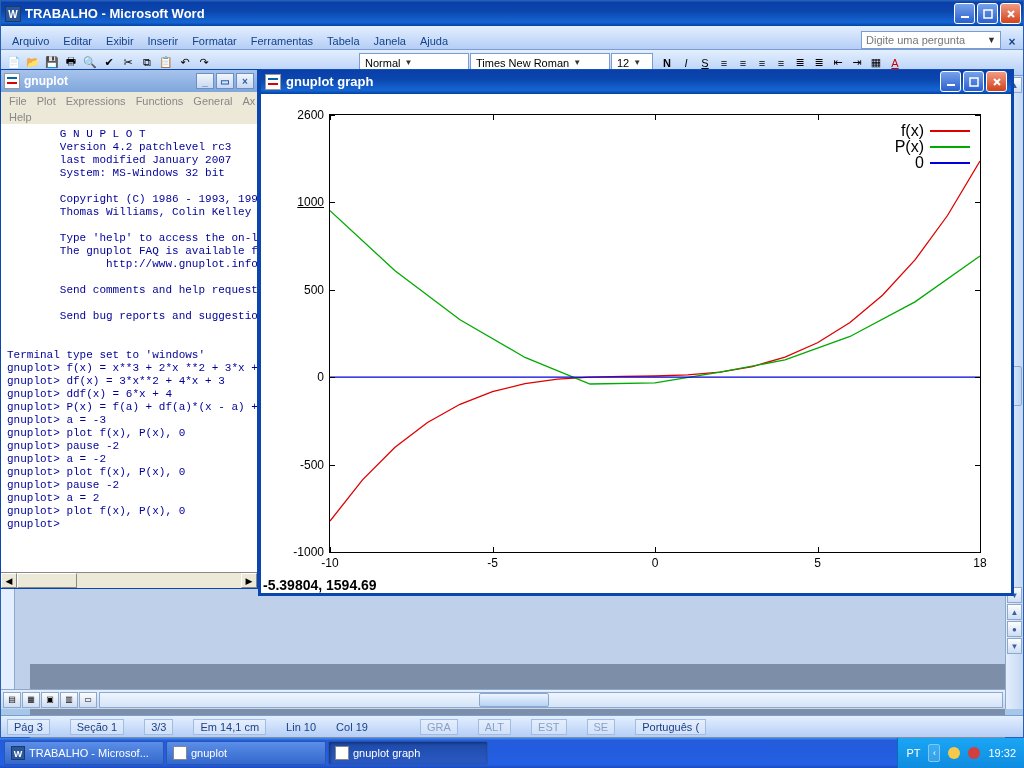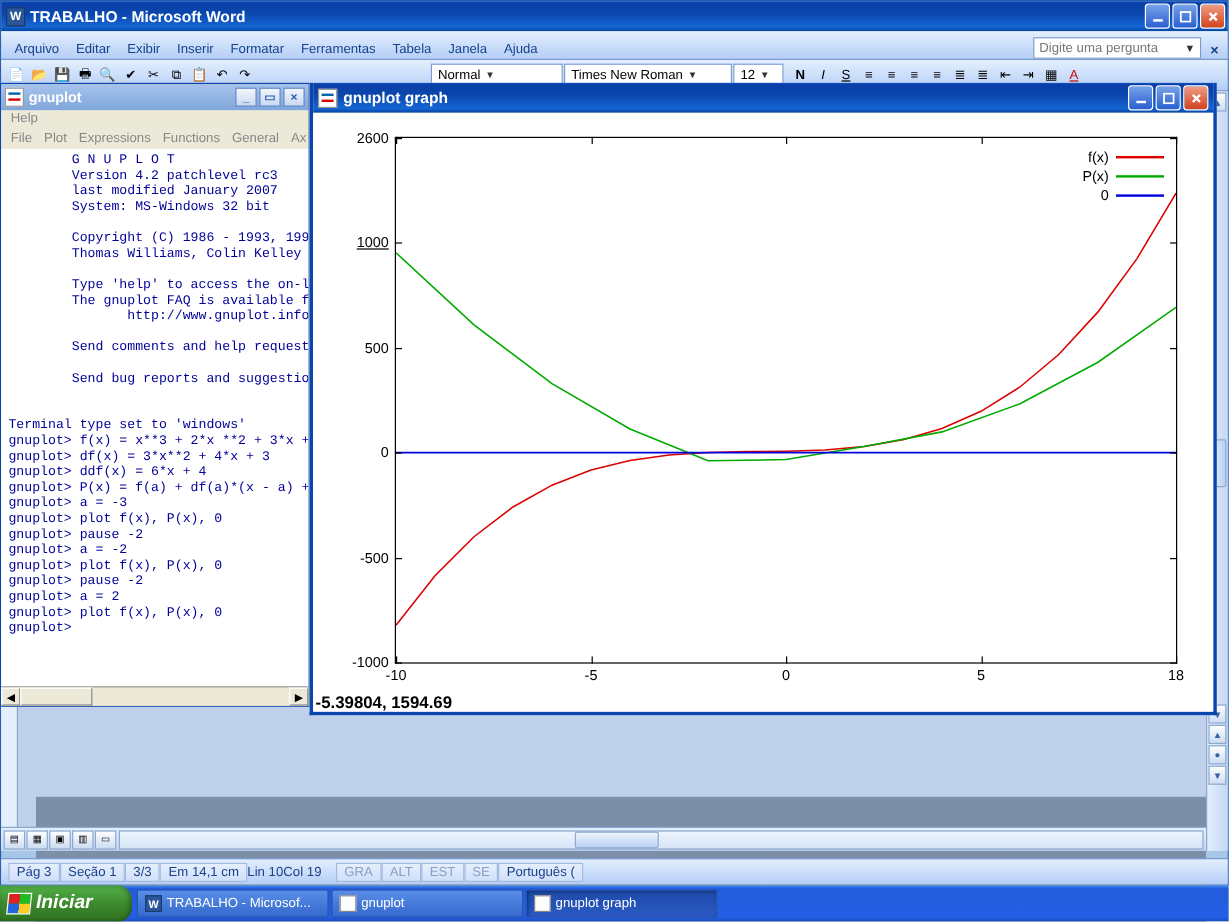--- a/index.html
+++ b/index.html
@@ -102,21 +102,21 @@
   border-top:1px solid #8ea8cc;
 }
 .view-btns { display:flex; padding-left:2px; gap:1px;}
 .view-btns .vb { width:18px; height:16px; border:1px solid #8ea8cc; background:linear-gradient(to bottom,#fdfdfd,#cdddf3); display:flex;align-items:center;justify-content:center;font-size:8px;}
 .h-track { flex:1; height:16px; position:relative; border:1px solid #8ea8cc; margin:0 2px; background:linear-gradient(to bottom,#eef5fe,#d5e4f7);}
 .h-track .h-thumb{position:absolute; left:42%; top:0; bottom:0; width:70px; background:linear-gradient(to bottom,#eef5fe,#b8d2f4); border:1px solid #8ea8cc; border-radius:2px;}
 
 .word-status {
   position:absolute; left:0; right:0; bottom:0; height:22px;
   background: linear-gradient(to bottom, #e3effe, #b5cef6);
-  display:flex; align-items:center; padding:0 6px; gap:0; color:#1b4088;
+  display:flex; align-items:center; padding:0 6px; gap:20px; color:#1b4088;
   border-top:1px solid #7a9cd0;
 }
 .word-status .cell { border:1px solid #a2bbe0; padding:1px 6px; background:rgba(255,255,255,0.3);}
 .word-status .cell.dim { color:#8aa0c4; }
 
 
 .gp-term {
   position: absolute;
   left: 0; top: 69px;
   width: 258px; height: 520px;
@@ -170,21 +170,21 @@
 }
 .axes-box {
   position:absolute;
   left:68px; top:20px; right:30px; bottom:40px;
   border:1px solid #000;
 }
 .ytick { position:absolute; right:100%; transform:translateY(-50%); padding-right:6px; font-size:12px; font-family:Arial;}
 .yticktick{position:absolute; left:-1px; width:6px; height:1px; background:#000;}
 .xtick { position:absolute; top:100%; transform:translateX(-50%); padding-top:4px; font-size:12px; font-family:Arial;}
 .xticktick{position:absolute; top:calc(100% - 5px); width:1px; height:6px; background:#000;}
-.legend { position:absolute; top:8px; right:10px; font-size:12px; font-family:Arial;}
+.legend { position:absolute; top:8px; right:10px; font-size:16px; font-family:Arial;}
 .legend .row{display:flex; align-items:center; justify-content:flex-end; gap:6px; height:16px;}
 .legend .line{width:40px; height:2px;}
 svg.curves { position:absolute; left:0; top:0; width:100%; height:100%; }
 .coord-readout {
   position:absolute; left:0; bottom:0; font-size:14px; font-weight:bold; font-family:Arial; padding:0 2px;
 }
 
 
 .taskbar {
   position:absolute; left:0; right:0; bottom:0; height:30px;
@@ -355,30 +355,30 @@
 <div class="gp-term">
   <div class="tbar">
     <span class="ticon"></span>
     <span>gnuplot</span>
     <span class="mini">
       <span class="b">_</span>
       <span class="b">▭</span>
       <span class="b">×</span>
     </span>
   </div>
-  <div class="gp-menu" style="height:14px">
-     <span class="m">Help</span>
-  </div>
   <div class="gp-menu">
     <span class="m">File</span>
     <span class="m">Plot</span>
     <span class="m">Expressions</span>
     <span class="m">Functions</span>
     <span class="m">General</span>
     <span class="m">Ax</span>
+  </div>
+  <div class="gp-menu" style="height:14px">
+     <span class="m">Help</span>
   </div>
   <div class="gp-console">        G N U P L O T
         Version 4.2 patchlevel rc3
         last modified January 2007
         System: MS-Windows 32 bit
 
         Copyright (C) 1986 - 1993, 1998, 2004, 2007
         Thomas Williams, Colin Kelley and many oth
 
         Type 'help' to access the on-line reference
@@ -488,31 +488,34 @@
         <div class="xticktick" style="left: 487.5px; top: -1px;"></div>
         <div class="xtick" style="left: 650px;">18</div>
         <div class="xticktick" style="left: 650px;"></div>
         <div class="xticktick" style="left: 650px; top: -1px;"></div>
       </div>
     <div class="coord-readout">-5.39804, 1594.69</div>
   </div>
 </div>
 
 <div class="taskbar">
-  <div class="start-btn">
-    <span class="start-flag"></span>
-    <span>Iniciar</span>
-  </div>
   <div class="task-items">
     <div class="task-item">
       <span class="title-icon-w" style="width:14px;height:14px;font-size:9px;line-height:14px">W</span>
       <span>TRABALHO - Microsof...</span>
     </div>
     <div class="task-item">
       <span style="width:14px;height:14px;background:#fff;border:1px solid #888;position:relative"></span>
       <span>gnuplot</span>
     </div>
     <div class="task-item active">
       <span style="width:14px;height:14px;background:#fff;border:1px solid #888"></span>
       <span>gnuplot graph</span>
     </div>
   </div>
+  <div class="tray">
+    <span>PT</span>
+    <span class="chev">‹</span>
+    <span class="ball" style="background:#f7c94a"></span>
+    <span class="ball" style="background:#d04040"></span>
+    <span>19:32</span>
+  </div>
 </div>
 
 </body></html>

